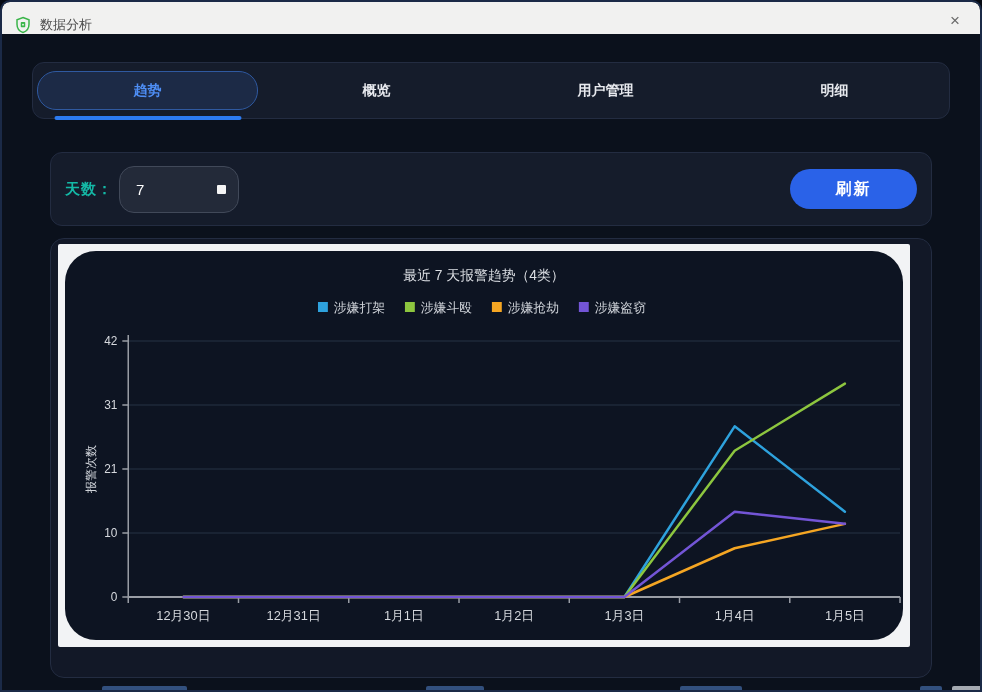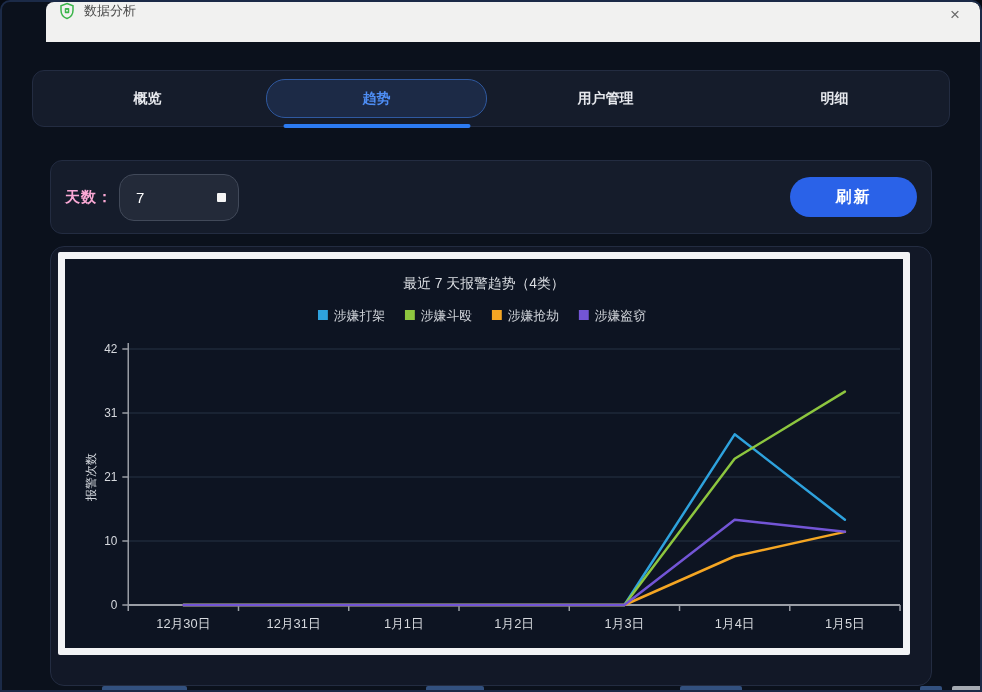--- a/index.html
+++ b/index.html
@@ -1,55 +1,55 @@
 <!DOCTYPE html>
 <html><head>
 <meta charset="utf-8">
 <style>
   * { margin:0; padding:0; box-sizing:border-box; }
   html,body { width:982px; height:692px; overflow:hidden; background:#060a12;
     font-family:"Liberation Sans","DejaVu Sans",sans-serif; }
   .window { position:absolute; inset:0; background:#0b111c; border:2px solid #1b2a47;
     border-radius:10px 10px 0 0; overflow:hidden; }
-  .titlebar { height:40px; background:#f1f1f0; display:flex; align-items:flex-start;
-    padding:0 12px; border-radius:8px 8px 0 0;margin-left:44px; }
+  .titlebar { height:32px; background:#f1f1f0; display:flex; align-items:flex-end;
+    padding:0 12px; border-radius:8px 8px 0 0; }
   .titlebar .app-title { color:#4a4a4a; font-size:13px; margin-left:8px; }
   .titlebar .spacer { flex:1; }
   .close-btn { color:#6b6b6b; font-size:17px; width:26px; height:26px; display:flex;
     align-items:center; justify-content:center; cursor:default; }
   .content { padding:28px 30px 0 30px; }
 
   .tabbar { background:#151c2b; border:1px solid #232c41; border-radius:12px;
     height:57px; display:flex; align-items:center; }
   .tab { flex:1; text-align:center; color:#e7e9ee; font-size:14px; font-weight:bold;
     position:relative; height:100%; display:flex; align-items:center; justify-content:center; }
   .tab .pill { display:flex; align-items:center; justify-content:center;
     width:221px; height:39px; }
   .tab.active .pill { background:#1c2a46; border:1px solid #2f59a0; border-radius:19px;
     color:#4e8ef5; }
   .tab.active .underline { position:absolute; left:50%; transform:translateX(-50%);
     bottom:-2px; width:187px; height:4px; border-radius:2px; background:#2c7bf2; }
 
   .control-card { margin:33px 18px 0 18px; background:#151c2b; border:1px solid #232c41;
     border-radius:12px; height:74px; display:flex; align-items:center; padding:0 14px 0 14px; }
-  .days-label { color:#f9a8d4; font-size:15px; font-weight:bold; letter-spacing:1px; }
+  .days-label { color:#14b8a6; font-size:15px; font-weight:bold; letter-spacing:1px; }
   .days-input { margin-left:6px; width:120px; height:47px; background:#232a39;
     border:1px solid #414959; border-radius:15px; display:flex; align-items:center;
     padding:0 12px 0 16px; color:#ffffff; font-size:15px; }
   .days-input .val { flex:1; }
   .days-input .spin { width:9px; height:9px; background:#f5f5f5; border-radius:1px; }
   .control-card .spacer { flex:1; }
   .refresh-btn { width:127px; height:40px; background:#2a62e8; border:none; border-radius:20px;
     color:#ffffff; font-size:16px; font-weight:bold; letter-spacing:2px; cursor:pointer;
     font-family:inherit; }
 
   .chart-card { margin:12px 18px 0 18px; background:#121827; border:1px solid #232c41;
     border-radius:14px; height:440px; padding:5px 21px 0 7px; }
   .chart-frame { background:#f2f3f5; border-radius:2px; padding:7px; height:403px; }
-  .chart-canvas { background:#0d1422; width:100%; height:389px; }
+  .chart-canvas { background:#0d1422; width:100%; height:389px;border-radius:31px; }
   svg text { font-family:"Liberation Sans","DejaVu Sans",sans-serif; }
 
   .clipped-row { position:absolute; left:0; right:0; bottom:0; height:5px; }
   .frag { position:absolute; bottom:0; height:4px; border-radius:2px 2px 0 0;
     background:#40669f; opacity:.75; }
   .frag.light { background:#d9dde3; }
 </style>
 </head>
 <body>
 
@@ -64,26 +64,26 @@
       </svg>
     </span>
     <span class="app-title">数据分析</span>
     <span class="spacer"></span>
     <span class="close-btn">×</span>
   </div>
 
   <div class="content">
 
     <div class="tabbar">
-      <div class="tab">
-        <span class="pill">概览</span>
-      </div>
       <div class="tab active">
         <span class="pill">趋势</span>
         <span class="underline"></span>
+      </div>
+      <div class="tab">
+        <span class="pill">概览</span>
       </div>
       <div class="tab">
         <span class="pill">用户管理</span>
       </div>
       <div class="tab">
         <span class="pill">明细</span>
       </div>
     </div>
 
     <div class="control-card">

